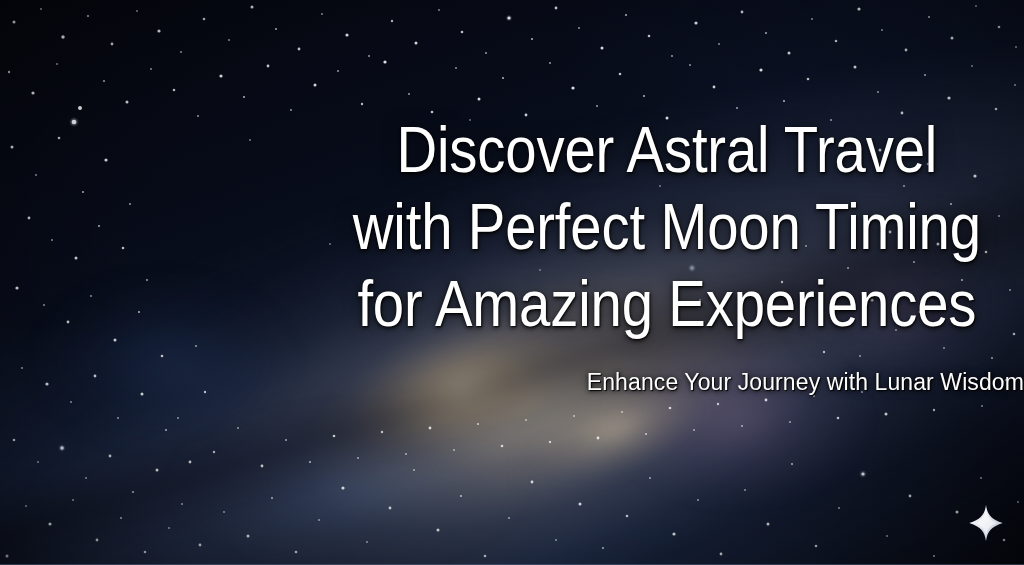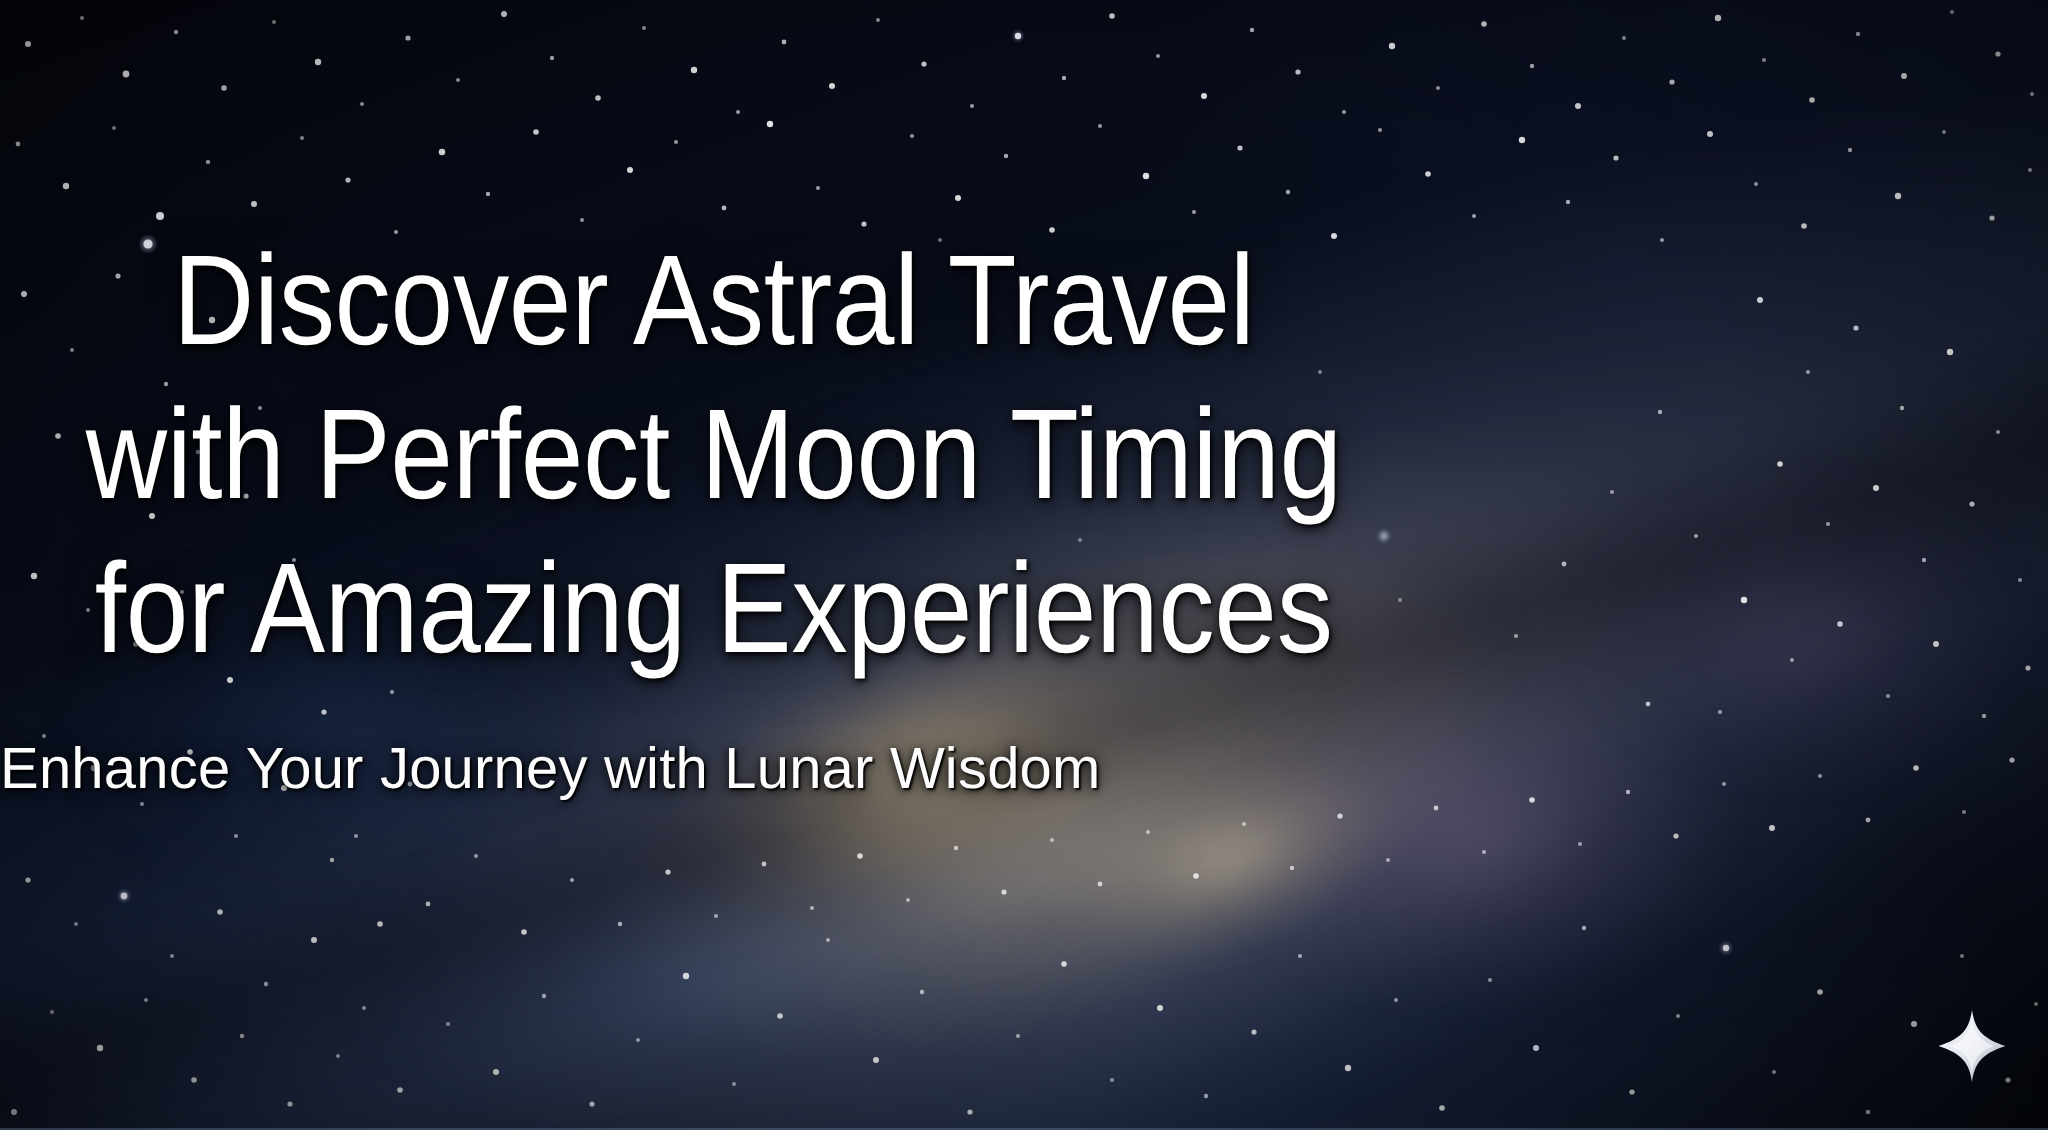--- a/index.html
+++ b/index.html
@@ -114,21 +114,21 @@
   }
 
   
   .stars { position:absolute; inset:0; pointer-events:none; }
   .stars svg { display:block; width:1024px; height:565px; }
 
   
   .content {
     position:absolute; inset:0;
     display:flex; flex-direction:column;
-    align-items:flex-start;
+    align-items:flex-end;
     padding-top:112px;
   }
 
   .headline {
     font-family:"Liberation Sans Narrow", "Liberation Sans", sans-serif;
     font-stretch:condensed;
     text-align:center;
     color:#fff;
     font-size:64px;
     font-weight:400;
@@ -140,21 +140,21 @@
       0 2px 6px rgba(0,0,0,0.80),
       0 0 18px rgba(0,0,0,0.55),
       1px 1px 2px rgba(0,0,0,0.9);
     white-space:nowrap;
   }
   .headline .ln { display:block; }
 
   .subhead {
     margin-top:26px;
     font-family:"Liberation Sans", sans-serif;
-    font-size:29px;
+    font-size:23px;
     font-weight:400;
     color:#fdfdfd;
     letter-spacing:0.1px;
     text-align:center;
     text-shadow:
       0 1px 4px rgba(0,0,0,0.85),
       0 0 10px rgba(0,0,0,0.6),
       1px 1px 1px rgba(0,0,0,0.9);
     white-space:nowrap;
   }

